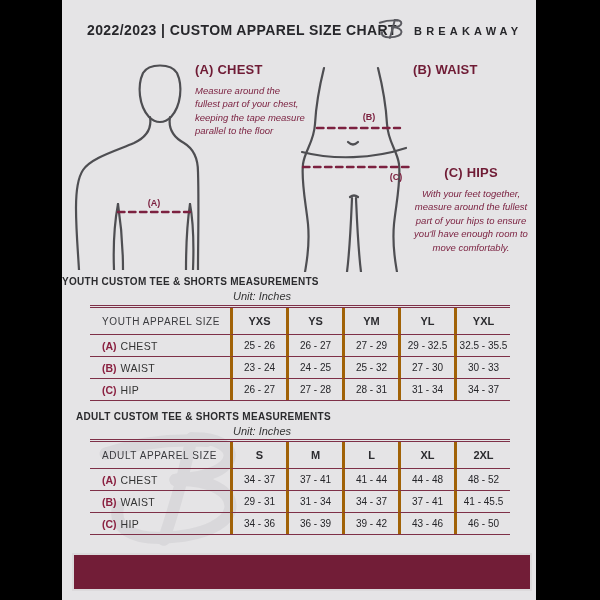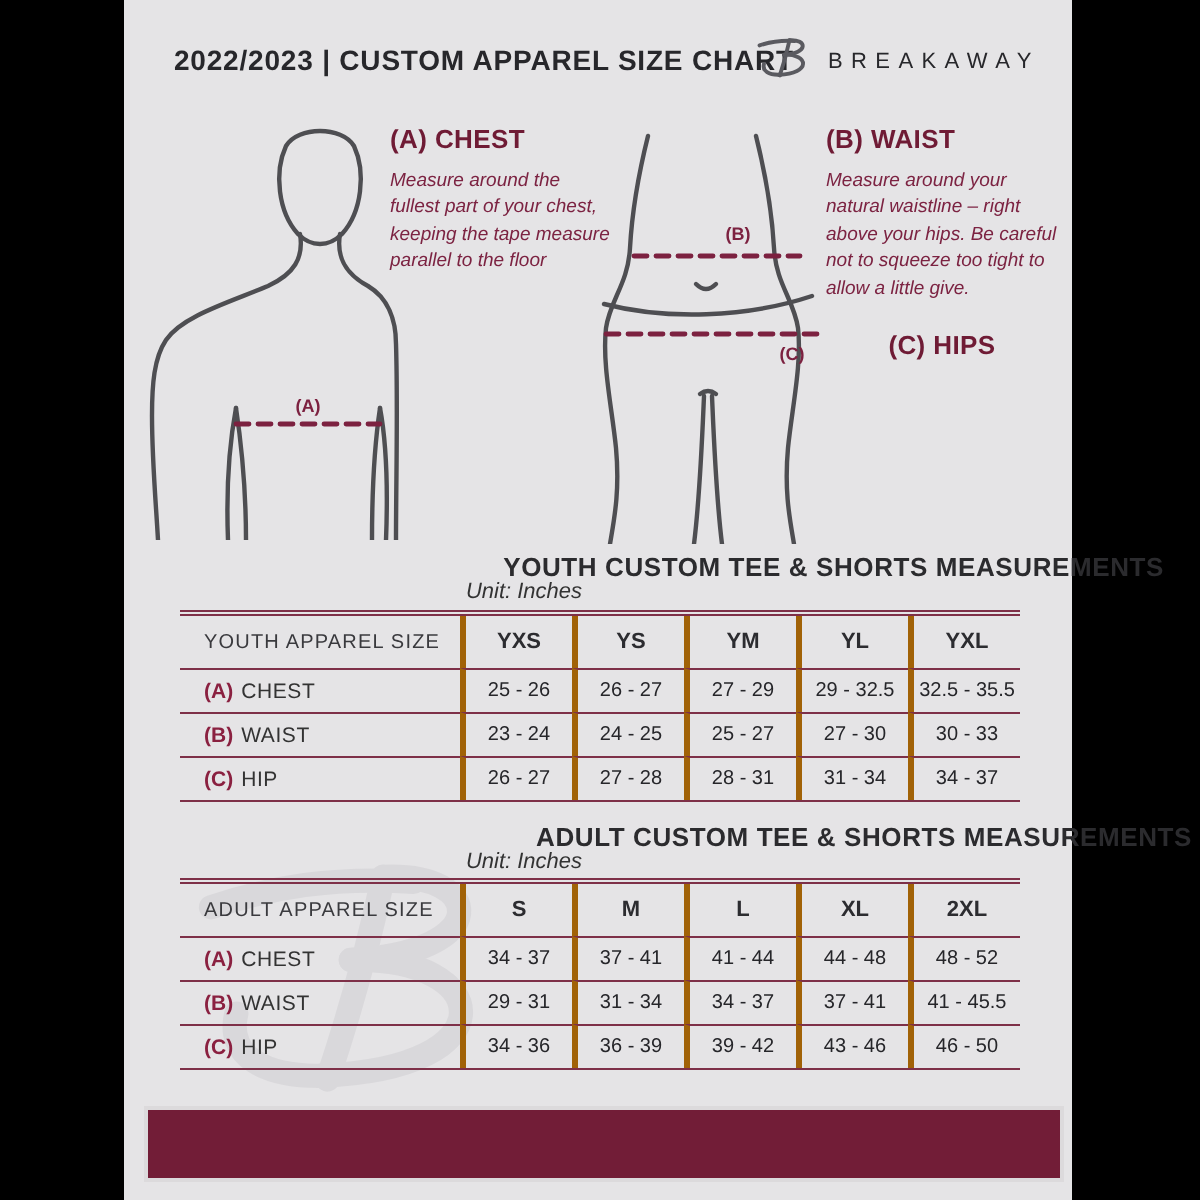--- a/index.html
+++ b/index.html
@@ -5,35 +5,35 @@
   html,body{margin:0;padding:0;background:#000;}
   .stage{position:relative;width:600px;height:600px;background:#000;overflow:hidden;
          font-family:"Liberation Sans",sans-serif;}
   .page{position:absolute;left:62px;top:0;width:474px;height:600px;background:#e5e4e6;}
 
   
   .hd-title{position:absolute;left:25px;top:22px;font-size:14px;font-weight:bold;
             letter-spacing:.4px;color:#27272b;white-space:nowrap;}
   .brand{position:absolute;left:316px;top:14px;display:flex;align-items:center;}
   .brand svg{width:30px;height:28px;}
-  .brand-name{font-size:11px;font-weight:normal;letter-spacing:4.2px;color:#27272b;margin-left:6px;margin-top:6px;}
+  .brand-name{font-size:11px;font-weight:bold;letter-spacing:4.2px;color:#27272b;margin-left:6px;margin-top:6px;}
 
   
   .fig{position:absolute;}
   .fig path{fill:none;stroke:#4e4e52;stroke-width:2.2;stroke-linecap:round;}
   .fig .dash{stroke:#7c2140;stroke-width:2.4;stroke-dasharray:6.5 4.5;}
   .fig text{font-family:"Liberation Sans",sans-serif;font-size:9px;font-weight:bold;fill:#7c2140;}
 
   
   .mblock{position:absolute;width:116px;}
   .mblock h3{margin:0;font-size:13px;font-weight:bold;color:#6f1b35;letter-spacing:.2px;}
   .mblock p{margin:7px 0 0 0;font-size:9.5px;font-style:italic;color:#7c2342;line-height:1.42;}
 
   
-  .sec-title{position:absolute;left:0;width:520px;text-align:right;font-size:13px;
+  .sec-title{position:absolute;left:0;width:520px;text-align:left;font-size:10px;
              font-weight:bold;color:#2b2b2e;letter-spacing:.3px;}
   .sec-unit{position:absolute;left:0;width:400px;text-align:center;font-size:11px;
             font-style:italic;color:#333;}
   .sizegrid{position:absolute;left:28px;width:420px;display:grid;
             grid-template-columns:140px repeat(5,56px);
             border-top:1px solid #7e3048;border-bottom:1px solid #7e3048;z-index:2;}
   .sizegrid::before{content:"";position:absolute;left:0;right:0;top:-3px;height:1px;background:#7e3048;}
   .cell{display:flex;align-items:center;justify-content:center;}
   .cell.h{height:26px;font-size:11px;font-weight:bold;color:#2c2c30;}
   .cell.c{height:21px;font-size:10px;color:#26262a;border-top:1px solid #7e3048;}
@@ -94,25 +94,25 @@
       <path d="M64,142 C63,165 62,192 59,216"></path>
       <path d="M68,142 C69,165 70,192 73,216"></path>
       <path class="dash" d="M29,72 L112,72"></path>
       <path class="dash" d="M15,111 L122,111"></path>
       <text x="81" y="64" text-anchor="middle">(B)</text>
       <text x="108" y="124" text-anchor="middle">(C)</text>
     </svg>
 
     <div class="mblock" style="left:351px;top:62px;">
       <h3><span>(B)</span> <span>WAIST</span></h3>
-      <p>Measure around your natural waistline – right above your hips. Be careful not to squeeze too tight to allow a little give.</p>
     </div>
 
     <div class="mblock" style="left:351px;top:165px;text-align:center;">
       <h3><span>(C)</span> <span>HIPS</span></h3>
+      <p>With your feet together, measure around the fullest part of your hips to ensure you'll have enough room to move comfortably.</p>
     </div>
 
     <div class="sec-title" style="top:276px;">YOUTH CUSTOM TEE &amp; SHORTS MEASUREMENTS</div>
     <div class="sec-unit" style="top:290px;">Unit: Inches</div>
 
     <div class="sizegrid" style="top:307px;">
       <div class="cell h lab hlab">YOUTH APPAREL SIZE</div>
       <div class="cell h vline">YXS</div>
       <div class="cell h vline">YS</div>
       <div class="cell h vline">YM</div>
@@ -128,21 +128,21 @@
       <div class="cell c vline">27 - 29</div>
       <div class="cell c vline">29 - 32.5</div>
       <div class="cell c vline">32.5 - 35.5</div>
 
       <div class="cell c lab">
           <span class="rowkey">(B)</span>
           <span class="rowname">WAIST</span>
         </div>
       <div class="cell c vline">23 - 24</div>
       <div class="cell c vline">24 - 25</div>
-      <div class="cell c vline">25 - 27</div>
+      <div class="cell c vline">25 - 32</div>
       <div class="cell c vline">27 - 30</div>
       <div class="cell c vline">30 - 33</div>
 
       <div class="cell c lab">
           <span class="rowkey">(C)</span>
           <span class="rowname">HIP</span>
         </div>
       <div class="cell c vline">26 - 27</div>
       <div class="cell c vline">27 - 28</div>
       <div class="cell c vline">28 - 31</div>

